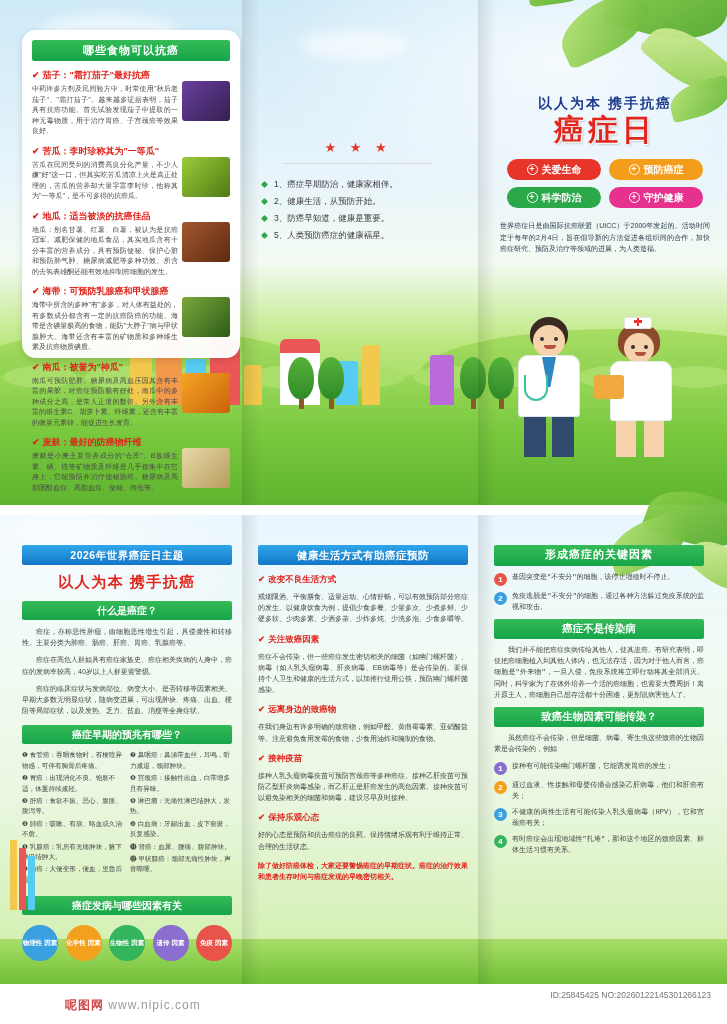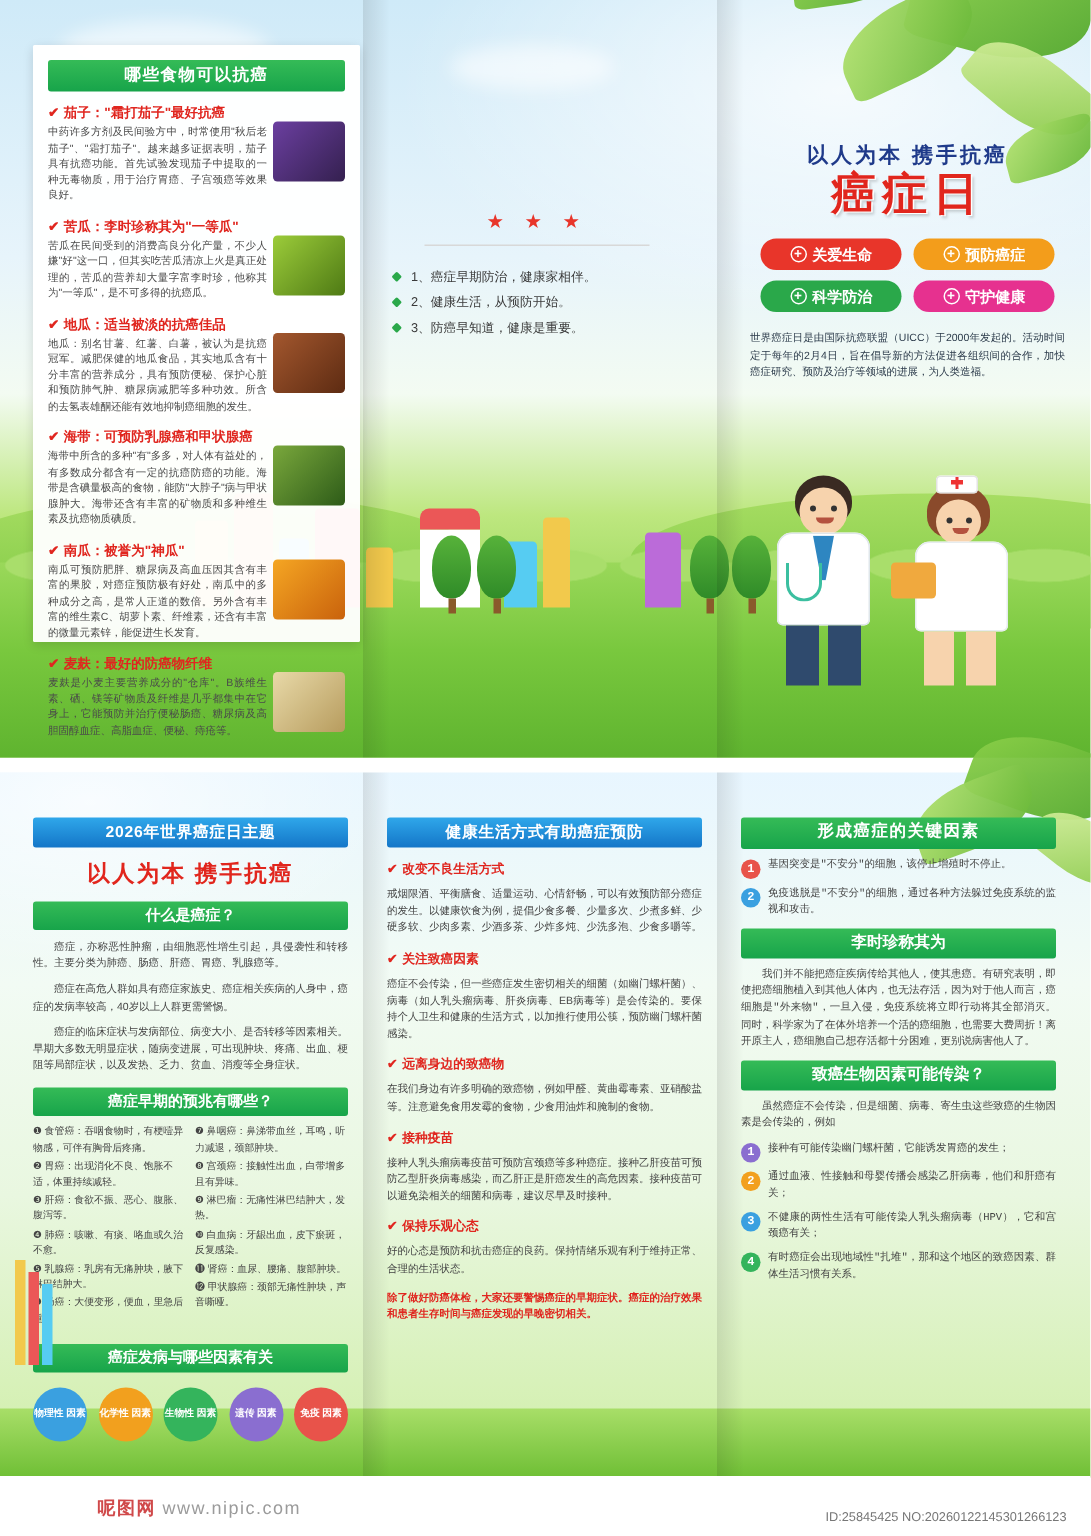--- a/index.html
+++ b/index.html
@@ -62,23 +62,23 @@
   .tree .trunk { width:5px; height:10px; background:#8a5a2b; margin:0 auto; }
 
   
   .fold {
     position:absolute; top:0; width:18px; height:505px;
     background:linear-gradient(to right, rgba(0,0,0,0.10), rgba(0,0,0,0.0));
   }
 
   
   .card-food {
-    position:absolute; left:22px; top:30px; width:218px; height:398px;
+    position:absolute; left:22px; top:30px; width:218px; height:328px;
     background:rgba(255,255,255,0.96);
-    border-radius:1px;
+    border-radius:14px;
     box-shadow:0 2px 7px rgba(0,0,0,0.14);
     padding:10px 10px 8px 10px;
   }
   .hdr-green {
     height:21px; line-height:21px; text-align:center; color:#fff;
     font-size:11px; font-weight:bold; letter-spacing:1px;
     background:linear-gradient(to bottom,#35bb57,#17a44a);
     border-radius:2px;
   }
   .food-item { margin-top:8px; position:relative; padding-right:52px; }
@@ -198,21 +198,21 @@
     margin-top:8px; font-size:7px; line-height:11px; color:#e0261f; font-weight:bold; text-align:justify;
   }
 
   
   .footer {
     position:absolute; left:0; bottom:0; width:727px; height:40px;
     background:#fff;
   }
   .wm { position:absolute; left:18px; bottom:10px; font-size:12px; color:#9b9b9b; letter-spacing:1px;margin-left:47px; }
   .wm .logo { color:#d0494a; font-weight:bold; }
-  .id-text { position:absolute; right:16px; bottom:8px; font-size:8.5px; color:#777;margin-left:24px; }
+  .id-text { position:absolute; right:16px; bottom:24px; font-size:8.5px; color:#777;margin-left:24px; }
 </style>
 </head>
 <body>
 
 <div class="page">
 
   <div class="top-panel">
     <div class="sky-blob" style="left:40px; top:14px; width:140px; height:38px;"></div>
     <div class="sky-blob" style="left:300px; top:30px; width:110px; height:30px;"></div>
 
@@ -301,20 +301,21 @@
       </div>
     </div>
 
     <div class="center-col">
       <div class="stars">★ ★ ★</div>
       <div class="star-line"></div>
       <ul class="center-list">
         <li>1、癌症早期防治，健康家相伴。</li>
         <li>2、健康生活，从预防开始。</li>
         <li>3、防癌早知道，健康是重要。</li>
+        <li>5、人类预防癌症的健康福星。</li>
       </ul>
     </div>
 
     <div class="right-col">
       <div class="slogan-sm">以人为本  携手抗癌</div>
       <div class="year-title2">癌症日</div>
       <div class="pill-wrap">
         <div class="pill" style="background:#e8352a;">
             <span class="plus">+</span>
             <span>关爱生命</span>
@@ -455,21 +456,21 @@
       <div class="numrow">
         <div class="numbadge" style="background:#e8534a;">1</div>
         <div class="numtext">基因突变是"不安分"的细胞，该停止增殖时不停止。</div>
       </div>
       <div class="numrow">
         <div class="numbadge" style="background:#3aa0e0;">2</div>
         <div class="numtext">免疫逃脱是"不安分"的细胞，通过各种方法躲过免疫系统的监视和攻击。</div>
       </div>
     </div>
 
-    <div class="hdr-green2">李时珍称其为</div>
+    <div class="hdr-green2">癌症不是传染病</div>
     <div class="para">我们并不能把癌症疾病传给其他人，使其患癌。有研究表明，即使把癌细胞植入到其他人体内，也无法存活，因为对于他人而言，癌细胞是"外来物"，一旦入侵，免疫系统将立即行动将其全部消灭。同时，科学家为了在体外培养一个活的癌细胞，也需要大费周折！离开原主人，癌细胞自己想存活都十分困难，更别说病害他人了。</div>
 
     <div class="hdr-green2">致癌生物因素可能传染？</div>
     <div class="para">虽然癌症不会传染，但是细菌、病毒、寄生虫这些致癌的生物因素是会传染的，例如</div>
 
     <div class="numlist">
       <div class="numrow">
         <div class="numbadge" style="background:#8a6ed0;">1</div>
         <div class="numtext">接种有可能传染幽门螺杆菌，它能诱发胃癌的发生；</div>
       </div>

